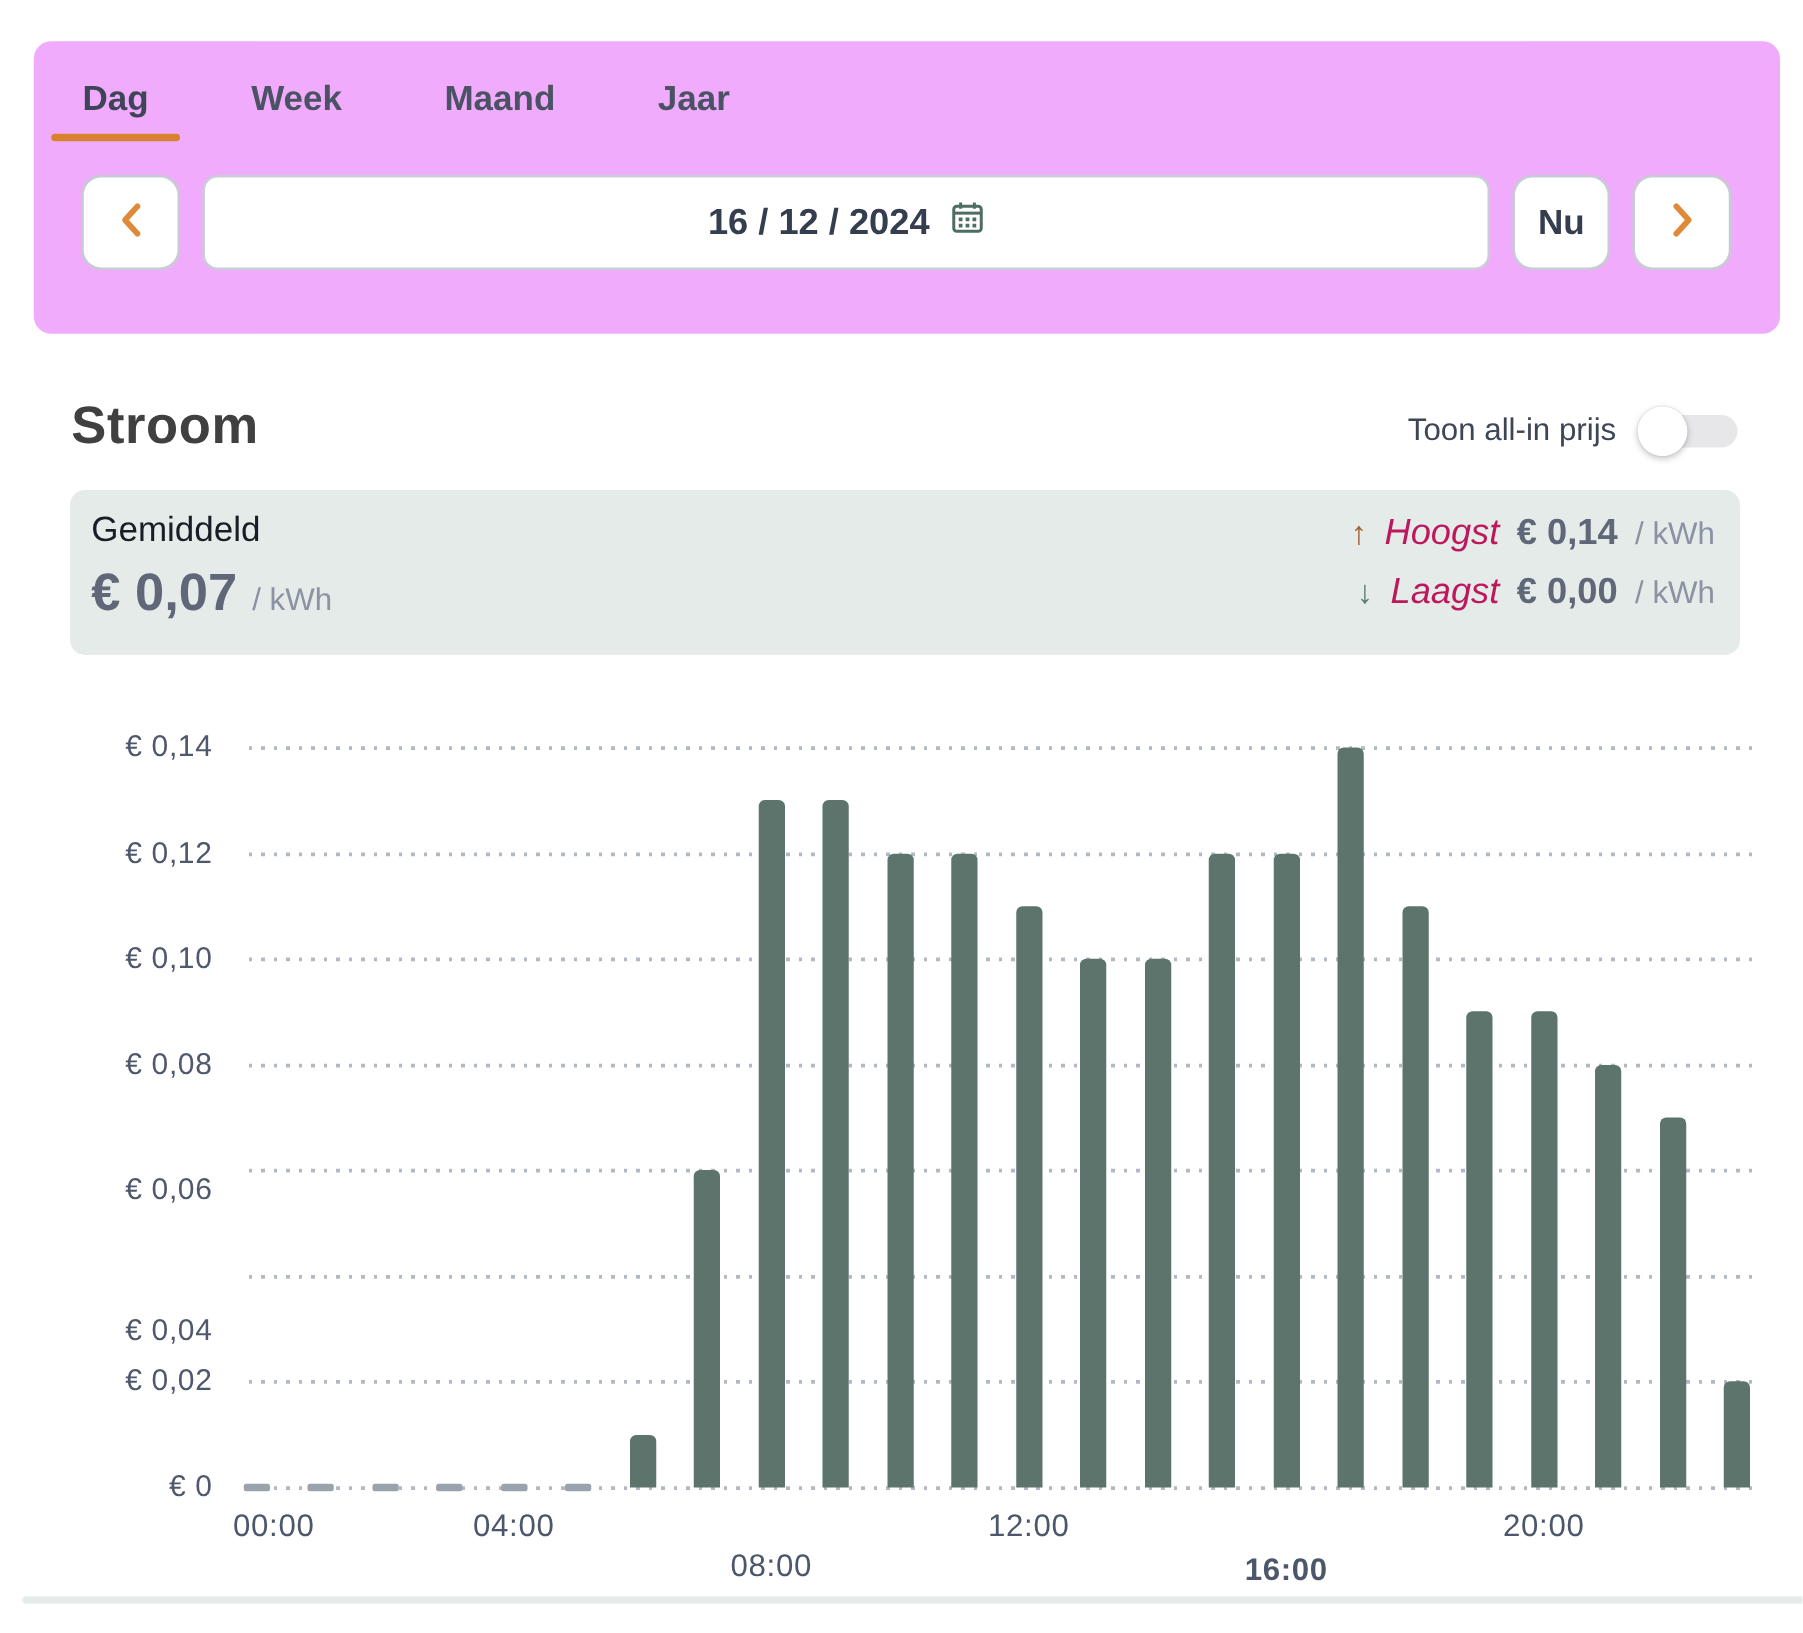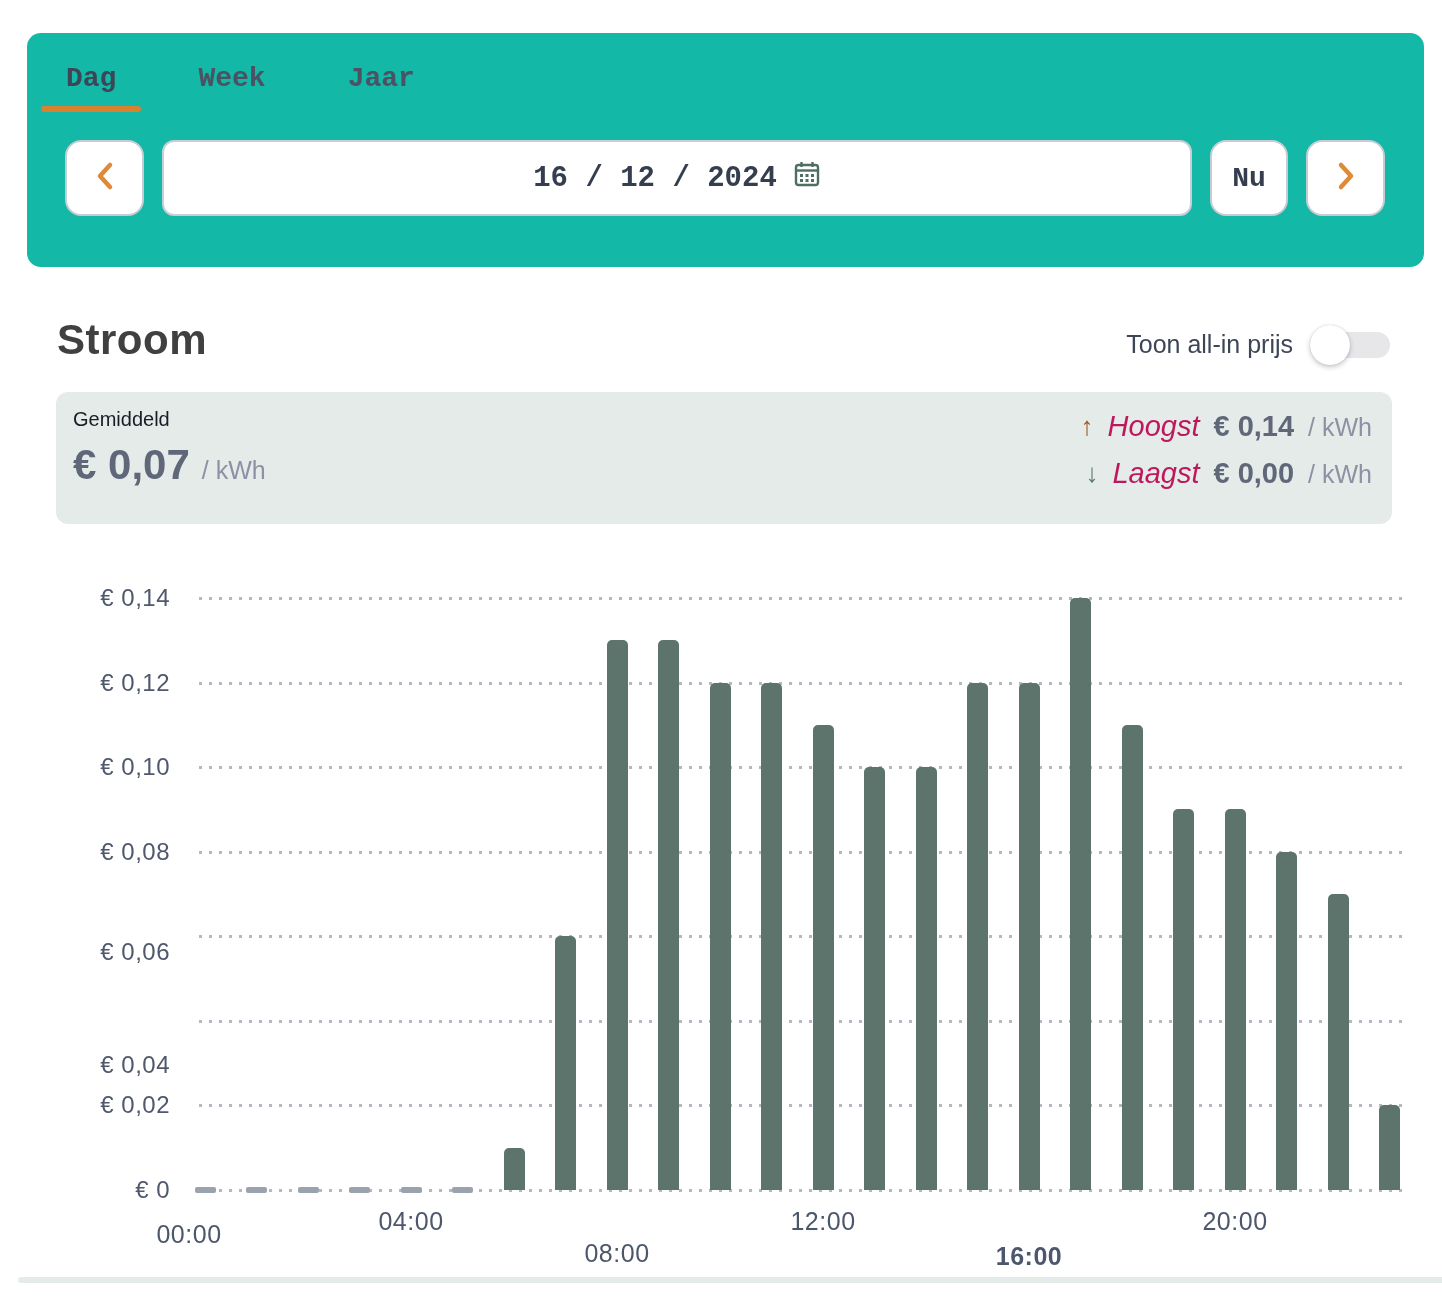--- a/index.html
+++ b/index.html
@@ -5,21 +5,21 @@
   * { margin:0; padding:0; box-sizing:border-box; }
   html,body { background:#ffffff; }
   body {
     width:1442px; height:1306px; position:relative; overflow:hidden;
     font-family:"Liberation Sans", sans-serif; color:#353e4f;
   }
 
   
   .header-panel {
     position:absolute; left:27px; top:33px; width:1397px; height:234px;
-    background:#14b8a6; border-radius:14px;font-family:Liberation Mono, monospace;
+    background:#f0abfc; border-radius:14px;
   }
   .tabs { display:flex; gap:32px; margin:24px 0 0 14px; }
   .tab {
     position:relative; padding:6px 25px 18px; font-size:28px; font-weight:600;
     color:#4a5264; cursor:pointer; white-space:nowrap;
   }
   .tab.active { color:#3d4557; font-weight:700; }
   .tab.active::after {
     content:""; position:absolute; left:0; right:0; bottom:0; height:6px;
     background:#d9822e; border-radius:3px;
@@ -61,21 +61,21 @@
     background:#ffffff; border-radius:50%;
     box-shadow:0 2px 5px rgba(40,45,60,.28), 0 0 1px rgba(40,45,60,.25);
   }
 
   
   .summary-panel {
     position:absolute; left:56px; top:392px; width:1336px; height:132px;
     background:#e4ebe8; border-radius:12px;
   }
   .summary-left { position:absolute; left:17px; top:16px; }
-  .summary-left .label { font-size:20px; color:#181d26; }
+  .summary-left .label { font-size:28px; color:#181d26; }
   .value-row { display:flex; align-items:baseline; gap:12px; margin-top:10px; }
   .big-value { font-size:42px; font-weight:700; color:#5f6779; }
   .unit { font-size:25px; color:#8a92a4; }
   .summary-right { position:absolute; right:20px; top:18px; display:flex; flex-direction:column; gap:14px; }
   .hl-row { display:flex; align-items:baseline; justify-content:flex-end; gap:14px; }
   .hl-arrow { font-size:26px; align-self:center; }
   .hl-arrow.up { color:#a2602e; }
   .hl-arrow.down { color:#5e7d6d; }
   .hl-label { font-size:29px; color:#be185d;font-style:italic; }
   .hl-value { font-size:29px; font-weight:700; color:#5f6779; }
@@ -103,20 +103,21 @@
     background:#e4ebe8; border-radius:3px 0 0 3px;
   }
 </style>
 </head>
 <body>
 
 <div class="header-panel">
   <div class="tabs">
     <div class="tab active">Dag</div>
     <div class="tab">Week</div>
+    <div class="tab">Maand</div>
     <div class="tab">Jaar</div>
   </div>
   <div class="nav-row">
     <div class="icon-btn">
       <span>
         <svg width="24" height="30" viewBox="0 0 24 30">
             <polyline points="17,4 7,15 17,26" fill="none" stroke="#df8a38" stroke-width="4.5" stroke-linecap="round" stroke-linejoin="round"></polyline>
           </svg>
       </span>
     </div>
@@ -216,21 +217,21 @@
     <div class="price-bar" style="left: 915.5px; width: 21px; top: 197px; height: 423px; background: rgb(92, 116, 107);"></div>
     <div class="price-bar" style="left: 967px; width: 21px; top: 113px; height: 507px; background: rgb(92, 116, 107);"></div>
     <div class="price-bar" style="left: 1018.5px; width: 21px; top: 113px; height: 507px; background: rgb(92, 116, 107);"></div>
     <div class="price-bar" style="left: 1070px; width: 21px; top: 28px; height: 592px; background: rgb(92, 116, 107);"></div>
     <div class="price-bar" style="left: 1121.5px; width: 21px; top: 155px; height: 465px; background: rgb(92, 116, 107);"></div>
     <div class="price-bar" style="left: 1173px; width: 21px; top: 239px; height: 381px; background: rgb(92, 116, 107);"></div>
     <div class="price-bar" style="left: 1224.5px; width: 21px; top: 239px; height: 381px; background: rgb(92, 116, 107);"></div>
     <div class="price-bar" style="left: 1276px; width: 21px; top: 282px; height: 338px; background: rgb(92, 116, 107);"></div>
     <div class="price-bar" style="left: 1327.5px; width: 21px; top: 324px; height: 296px; background: rgb(92, 116, 107);"></div>
     <div class="price-bar" style="left: 1379px; width: 21px; top: 535px; height: 85px; background: rgb(92, 116, 107);"></div>
-    <div class="x-tick-label" style="left: 124px; top: 637px; margin-top: 13px;">00:00</div>
+    <div class="x-tick-label" style="left: 154px; top: 637px;">00:00</div>
     <div class="x-tick-label" style="left: 346px; top: 637px;">04:00</div>
     <div class="x-tick-label" style="left: 552px; top: 637px; margin-top: 32px;">08:00</div>
     <div class="x-tick-label" style="left: 758px; top: 637px;">12:00</div>
     <div class="x-tick-label" style="left: 964px; top: 672px; font-weight: bold;">16:00</div>
     <div class="x-tick-label" style="left: 1170px; top: 637px;">20:00</div>
   </div>
 
 <div class="section-divider"></div>
 
 </body></html>

